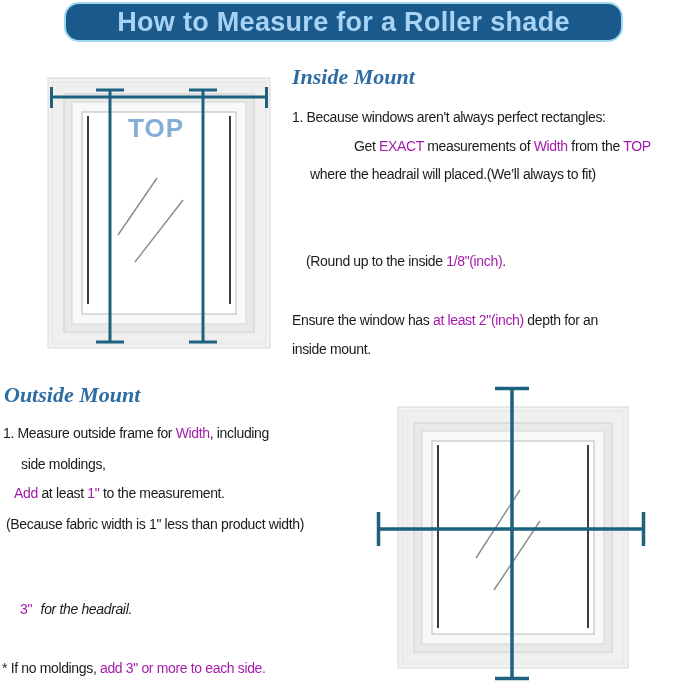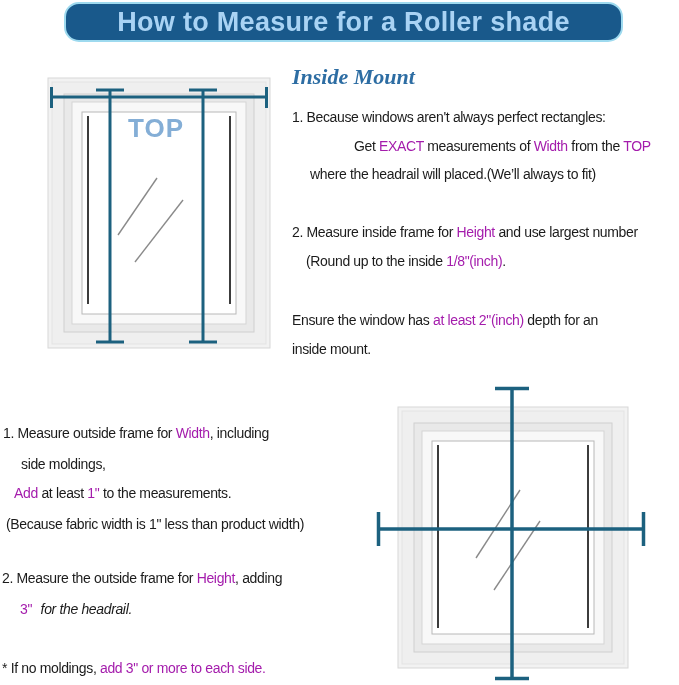--- a/index.html
+++ b/index.html
@@ -72,36 +72,35 @@
   </svg>
 
   <div class="h-serif" style="left:292px;top:64px;">Inside Mount</div>
 
   <div class="bl" style="left:292px;top:109px;">1. Because windows aren't always perfect rectangles:</div>
 
   <div class="bl" style="left:310px;top:138px;margin-left:44px;"><span>Get </span><span class="m">EXACT</span><span> measurements of </span><span class="m">Width</span><span> from the </span><span class="m">TOP</span></div>
 
   <div class="bl" style="left:310px;top:166px;">where the headrail will placed.(We’ll always to fit)</div>
 
-  <div class="bl" style="left:292px;top:224px;"><span>2. Measure inside frame for </span><span class="m">Height</span><span> and use largest number</span></div>
 
   <div class="bl" style="left:306px;top:253px;"><span>(Round up to the inside </span><span class="m">1/8"(inch)</span><span>.</span></div>
 
   <div class="bl" style="left:292px;top:312px;"><span>Ensure the window has </span><span class="m">at least 2"(inch)</span><span> depth for an</span></div>
 
   <div class="bl" style="left:292px;top:341px;">inside mount.</div>
 
+  <div class="h-serif" style="left:4px;top:382px;">Outside Mount</div>
 
   <div class="bl" style="left:3px;top:425px;"><span>1. Measure outside frame for </span><span class="m">Width</span><span>, including</span></div>
 
   <div class="bl" style="left:21px;top:456px;">side moldings,</div>
 
-  <div class="bl" style="left:14px;top:485px;"><span class="m">Add</span><span> at least </span><span class="m">1"</span><span> to the measurements.</span></div>
+  <div class="bl" style="left:14px;top:485px;"><span class="m">Add</span><span> at least </span><span class="m">1"</span><span> to the measurement.</span></div>
 
   <div class="bl" style="left:6px;top:516px;">(Because fabric width is 1" less than product width)</div>
 
-  <div class="bl" style="left:2px;top:570px;"><span>2. Measure the outside frame for </span><span class="m">Height</span><span>, adding</span></div>
 
   <div class="bl" style="left:20px;top:601px;"><span class="m">3"</span><span class="gap"> for the headrail.</span></div>
 
   <div class="bl" style="left:2px;top:660px;"><span>* If no moldings, </span><span class="m">add 3" or more to each side.</span></div>
 
 </div>
 
 </body></html>

